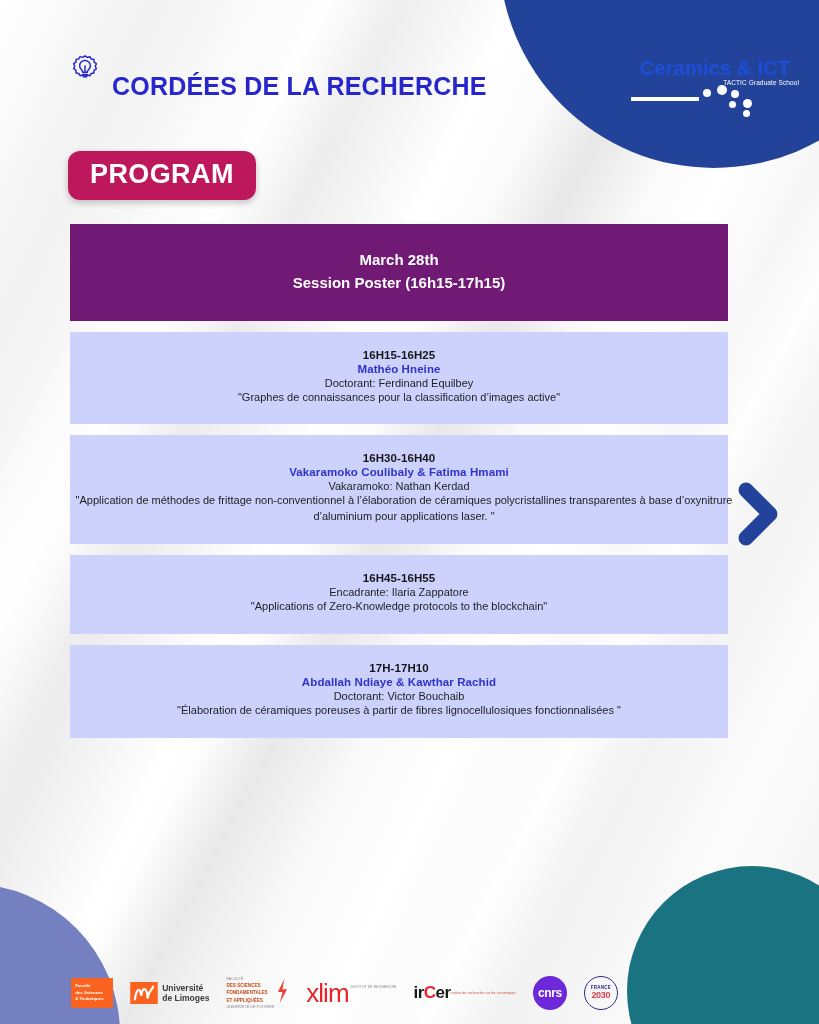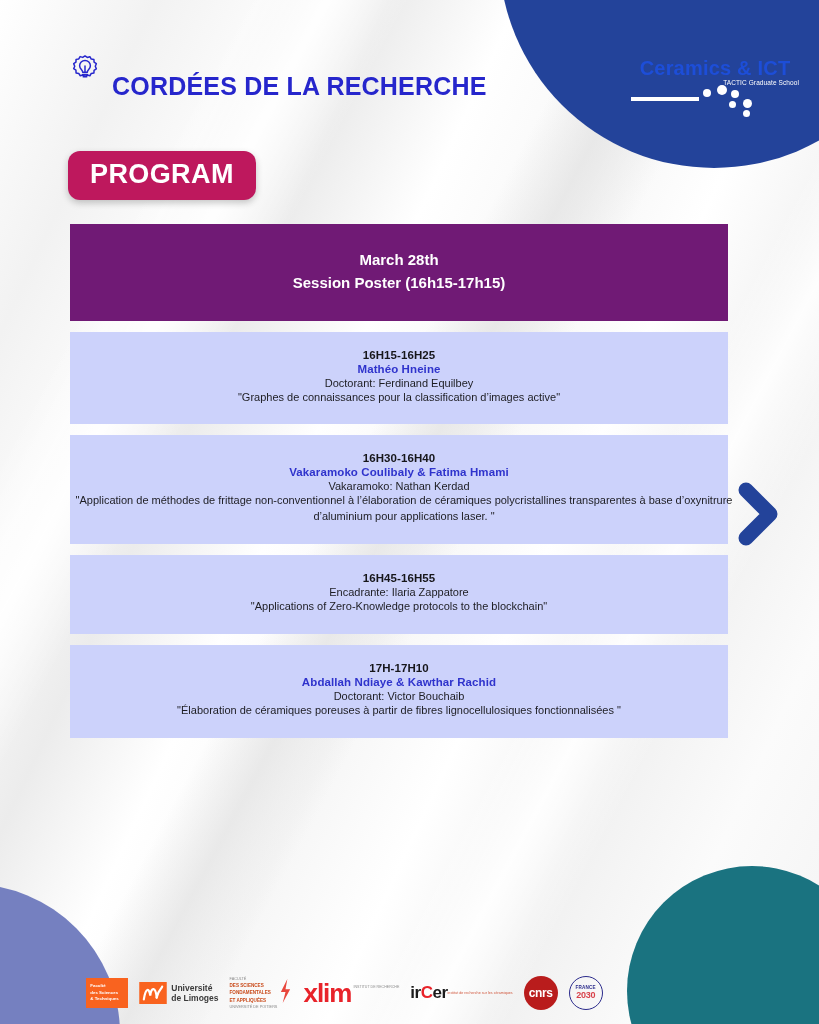--- a/index.html
+++ b/index.html
@@ -211,21 +211,21 @@
 
   
   .footer-logos {
     position: absolute;
     bottom: 14px;
     left: 0;
     width: 689px;
     display: flex;
     justify-content: center;
     align-items: center;
-    gap: 11px;
+    gap: 17px;
     z-index: 6;
   }
   .flogo { display: flex; align-items: center; }
 
   .fst-box {
     background: #f9631f;
     color: #fff;
     font-size: 4.4px;
     font-weight: bold;
     line-height: 1.55;
@@ -262,21 +262,21 @@
   .sfa-bolt { width: 13px; height: 26px; }
 
   .xlim {
     display: flex;
     align-items: flex-start;
     gap: 2px;
   }
   .xlim-word {
     color: #e8232a;
     font-size: 26px;
-    font-weight: bold;
+    font-weight: normal;
     letter-spacing: -1px;
     line-height: .95;
   }
   .xlim-sub {
     font-size: 3.6px;
     color: #8c8c8c;
     line-height: 1.5;
     margin-top: 4px;
     white-space: nowrap;
   }
@@ -295,21 +295,21 @@
     color: #d0563c;
     line-height: 1.5;
     margin-top: 2px;
     white-space: nowrap;
   }
 
   .cnrs-circle {
     width: 34px;
     height: 34px;
     border-radius: 50%;
-    background: #b91c1c;
+    background: #6d28d9;
     color: #fff;
     display: flex;
     align-items: center;
     justify-content: center;
     font-size: 12px;
     font-weight: bold;
     letter-spacing: -.4px;
   }
 
   .france-circle {

